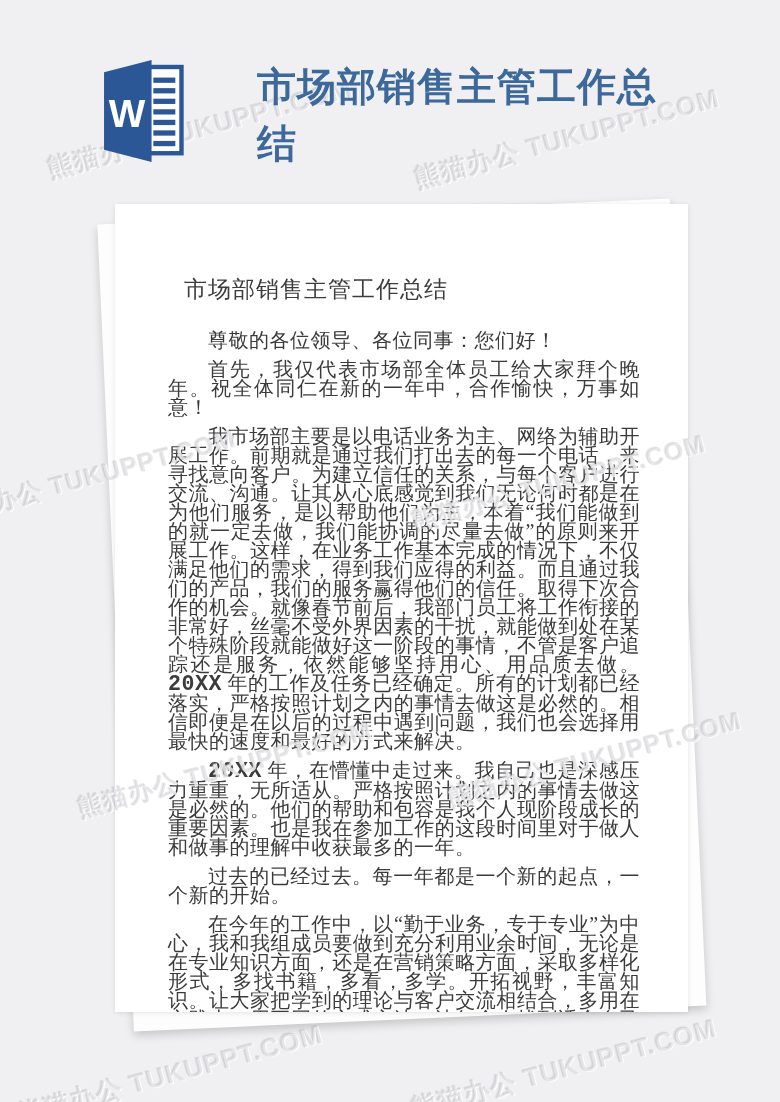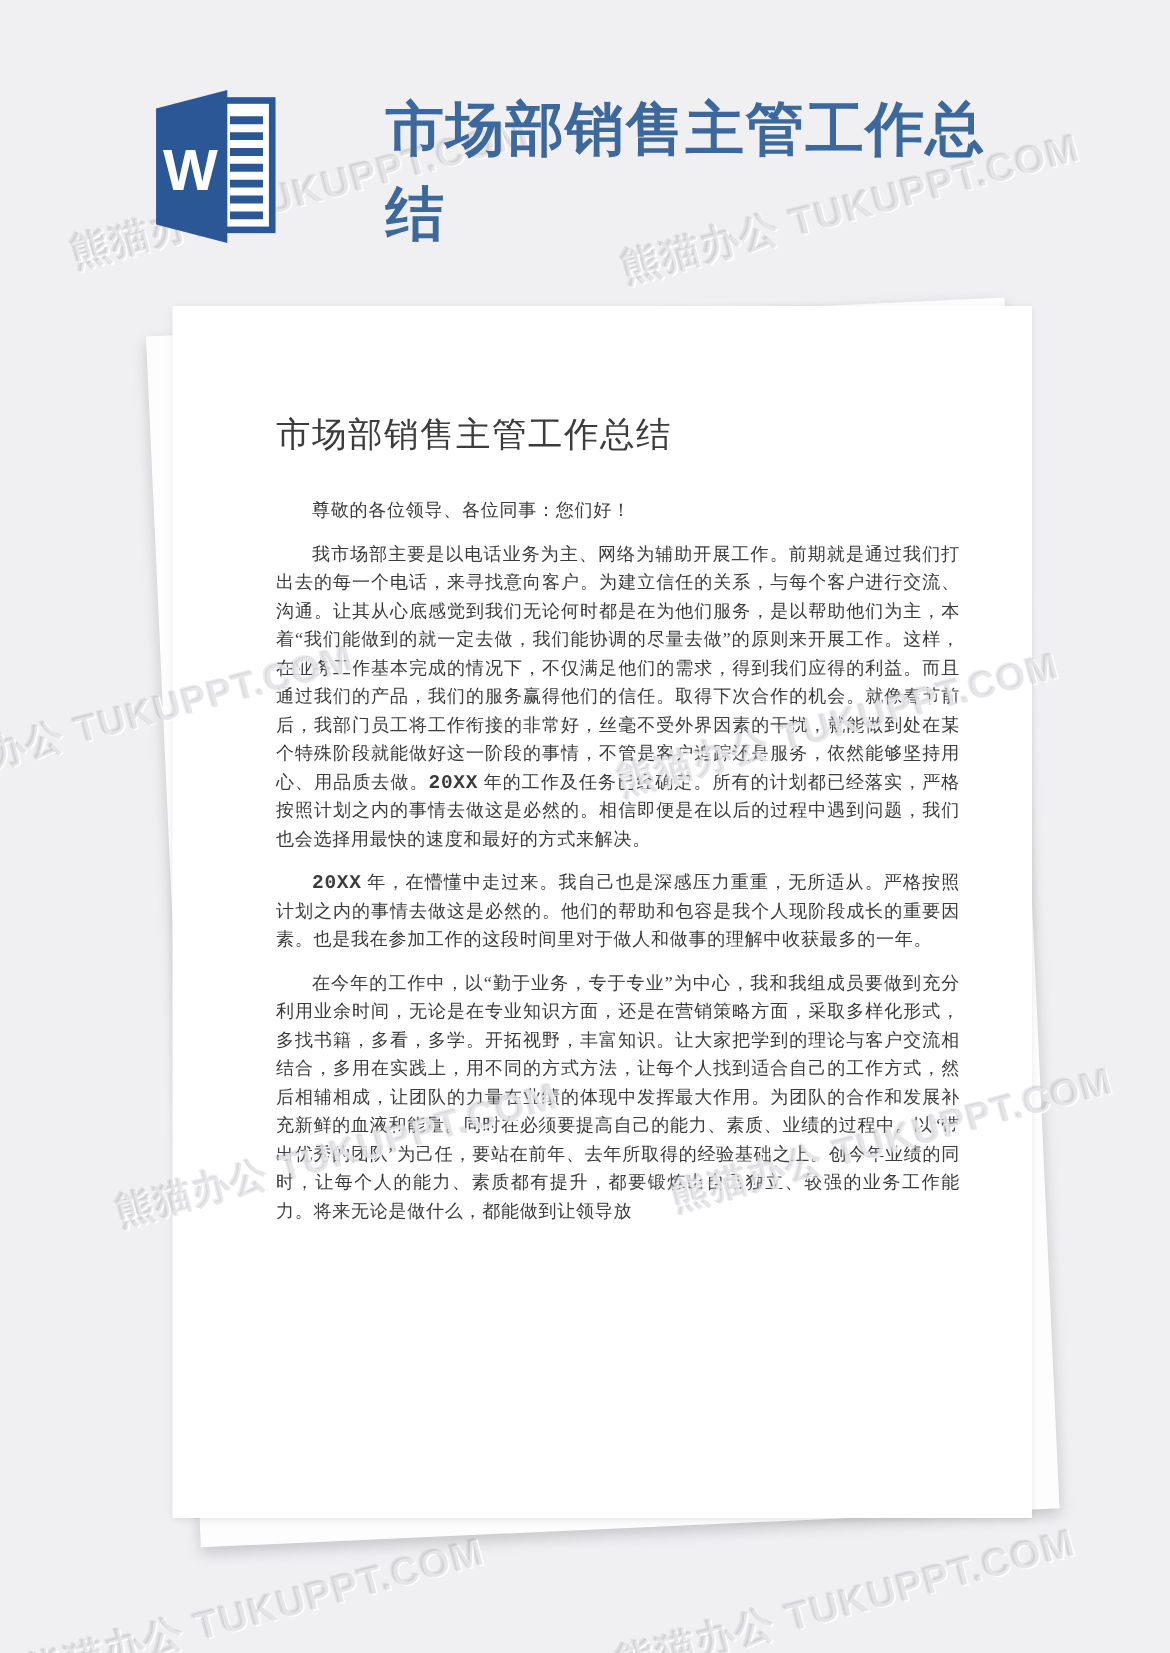--- a/index.html
+++ b/index.html
@@ -65,26 +65,26 @@
     color: #3b3b3b;
   }
   .doc-title {
     font-size: 23px;
     font-weight: normal;
     color: #3c3c3c;
     margin: 0 0 26px 16px;
     letter-spacing: 1px;
   }
   .doc-body p {
-    font-size: 12px;
+    font-size: 20px;
     line-height: 19px;
     letter-spacing: 0.5px;
     text-align: justify;
     text-indent: 2em;
-    margin: 0 0 10px 16px;
+    margin: 0 0 10px 0;
   }
   .doc-body .bold { font-weight: bold; font-size: 1.08em; font-family: Liberation Mono, monospace; }
 
   
   .wm {
     position: absolute;
     white-space: nowrap;
     font-size: 26px;
     font-weight: bold;
     letter-spacing: 1px;
@@ -132,22 +132,24 @@
     </div>
     <h1 class="header-title">市场部销售主管工作总结</h1>
   </div>
 
   <div class="page-stack">
     <div class="page behind"></div>
     <div class="page front doc">
       <h2 class="doc-title">市场部销售主管工作总结</h2>
       <div class="doc-body">
           <p><span>尊敬的各位领导、各位同事：您们好！</span></p>
+          <p><span>首先，我仅代表市场部全体员工给大家拜个晚年。祝全体同仁在新的一年中，合作愉快，万事如意！</span></p>
           <p><span>我市场部主要是以电话业务为主、网络为辅助开展工作。前期就是通过我们打出去的每一个电话，来寻找意向客户。为建立信任的关系，与每个客户进行交流、沟通。让其从心底感觉到我们无论何时都是在为他们服务，是以帮助他们为主，本着“我们能做到的就一定去做，我们能协调的尽量去做”的原则来开展工作。这样，在业务工作基本完成的情况下，不仅满足他们的需求，得到我们应得的利益。而且通过我们的产品，我们的服务赢得他们的信任。取得下次合作的机会。就像春节前后，我部门员工将工作衔接的非常好，丝毫不受外界因素的干扰，就能做到处在某个特殊阶段就能做好这一阶段的事情，不管是客户追踪还是服务，依然能够坚持用心、用品质去做。</span><span class="bold">20XX</span><span> 年的工作及任务已经确定。所有的计划都已经落实，严格按照计划之内的事情去做这是必然的。相信即便是在以后的过程中遇到问题，我们也会选择用最快的速度和最好的方式来解决。</span></p>
           <p><span class="bold">20XX</span><span> 年，在懵懂中走过来。我自己也是深感压力重重，无所适从。严格按照计划之内的事情去做这是必然的。他们的帮助和包容是我个人现阶段成长的重要因素。也是我在参加工作的这段时间里对于做人和做事的理解中收获最多的一年。</span></p>
+          <p><span>过去的已经过去。每一年都是一个新的起点，一个新的开始。</span></p>
           <p><span>在今年的工作中，以“勤于业务，专于专业”为中心，我和我组成员要做到充分利用业余时间，无论是在专业知识方面，还是在营销策略方面，采取多样化形式，多找书籍，多看，多学。开拓视野，丰富知识。让大家把学到的理论与客户交流相结合，多用在实践上，用不同的方式方法，让每个人找到适合自己的工作方式，然后相辅相成，让团队的力量在业绩的体现中发挥最大作用。为团队的合作和发展补充新鲜的血液和能量。同时在必须要提高自己的能力、素质、业绩的过程中。以“带出优秀的团队”为己任，要站在前年、去年所取得的经验基础之上。创今年业绩的同时，让每个人的能力、素质都有提升，都要锻炼出自己独立、较强的业务工作能力。将来无论是做什么，都能做到让领导放</span></p>
         </div>
     </div>
   </div>
 
   <div class="wm wm3">熊猫办公 TUKUPPT.COM</div>
   <div class="wm wm4">熊猫办公 TUKUPPT.COM</div>
   <div class="wm wm5">熊猫办公 TUKUPPT.COM</div>
   <div class="wm wm6">熊猫办公 TUKUPPT.COM</div>
   <div class="wm wm7">熊猫办公 TUKUPPT.COM</div>

